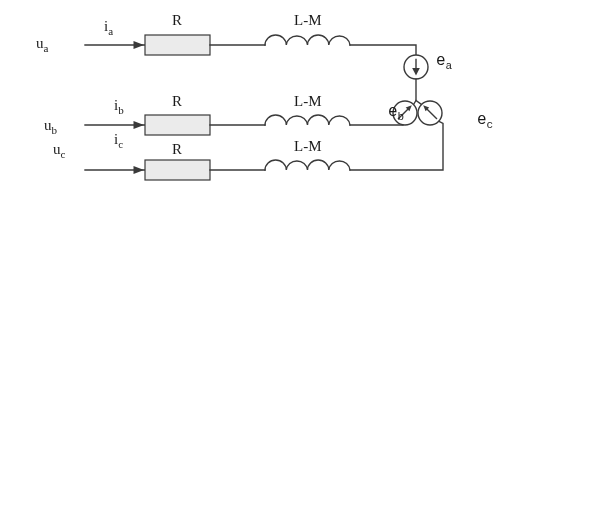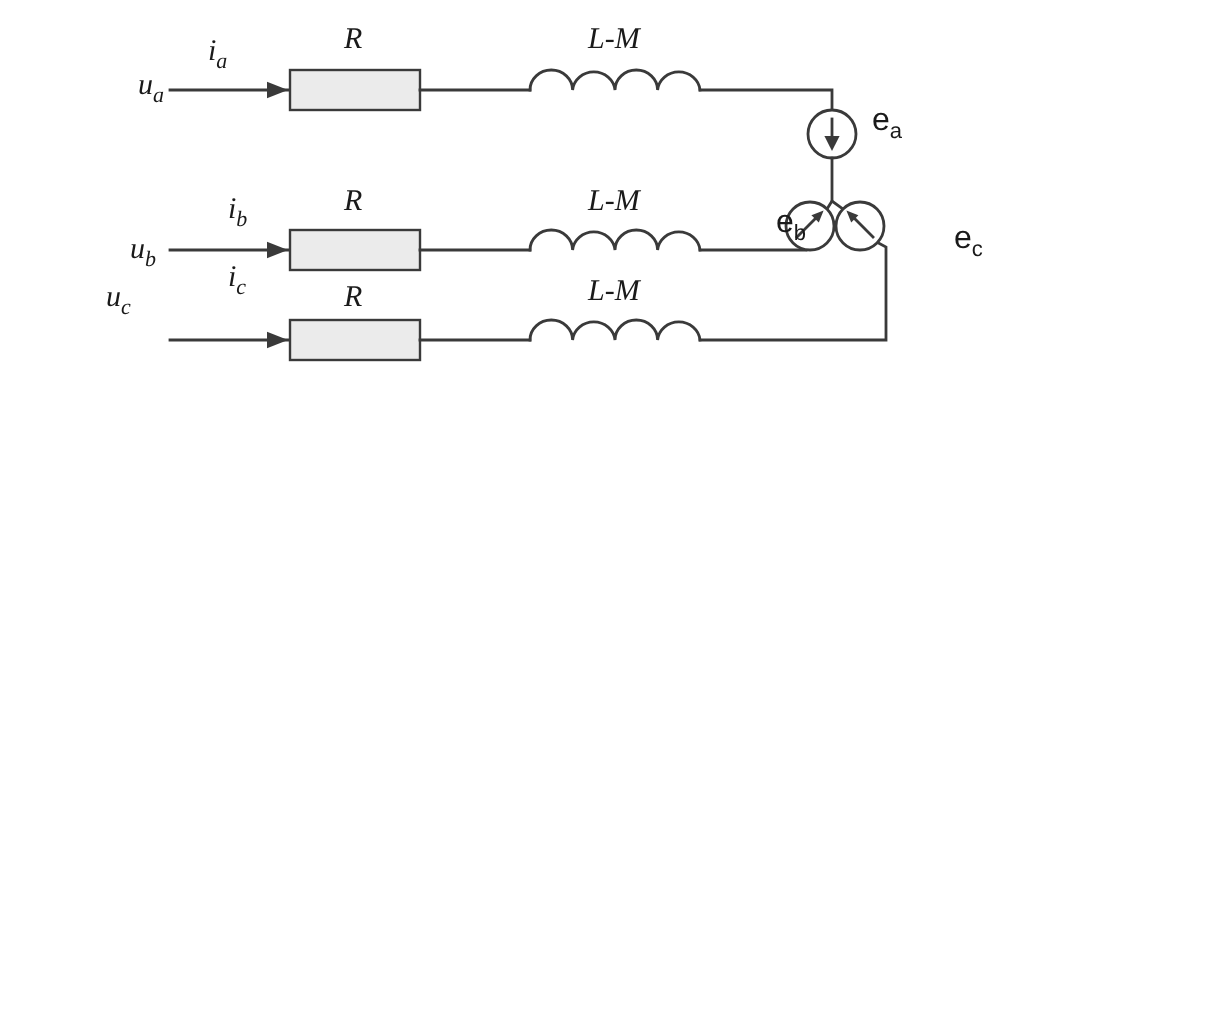--- a/index.html
+++ b/index.html
@@ -14,22 +14,22 @@
   .res{fill:var(--resistor-fill,#ebebeb);stroke:var(--wire,#3a3a3a);stroke-width:1.2;}
   .emf{fill:#ffffff;stroke:var(--wire,#3a3a3a);stroke-width:1.4;}
   .ah{fill:var(--wire,#3a3a3a);stroke:none;}
   .lbl{
     position:absolute;
     color:var(--text,#1a1a1a);
     line-height:1;
     white-space:nowrap;
     user-select:none;
   }
-  .serif{font-family:"Liberation Serif",serif;font-style:italic;font-size:15px;}
-  .sans{font-family:Liberation Sans, sans-serif;font-style:normal;font-size:16px;}
+  .serif{font-family:"Liberation Serif",serif;font-size:15px;}
+  .sans{font-family:Liberation Mono, monospace;font-style:normal;font-size:16px;}
   .lbl sub{font-size:11px;line-height:0;}
 </style>
 </head>
 <body>
 
 <div class="canvas">
 
   <svg width="615" height="514" viewBox="0 0 615 514">
 
     <line class="wire" x1="85" y1="45" x2="145" y2="45"></line>
@@ -58,27 +58,27 @@
     <polygon class="ah" points="144,170 133.5,165.9 133.5,174.1"></polygon>
     <rect class="res" x="145" y="160" width="65" height="20"></rect>
     <line class="wire" x1="210" y1="170" x2="265" y2="170"></line>
     <path class="wire" d="M265 170 A10.65 10 0 0 1 286.3 170 A10.65 10 0 0 1 307.5 170 A10.65 10 0 0 1 328.8 170 A10.65 10 0 0 1 350 170"></path>
     <path class="wire" d="M350 170 H443 V123.5 L438.7 121.2"></path>
     <circle class="emf" cx="430" cy="113" r="12"></circle>
     <line class="wire" x1="436.5" y1="118.5" x2="427.4" y2="109.4"></line>
     <polygon class="ah" points="423.2,105.2 425.6,111.3 429.2,107.6"></polygon>
   </svg>
 
-  <div class="lbl serif" style="left:69px;top:36px"><span>u</span><sub>a</sub></div>
+  <div class="lbl serif" style="left:36px;top:36px"><span>u</span><sub>a</sub></div>
   <div class="lbl serif" style="left:104px;top:19px"><span>i</span><sub>a</sub></div>
   <div class="lbl serif" style="left:172px;top:13px">R</div>
   <div class="lbl serif" style="left:294px;top:13px">L-M</div>
   <div class="lbl sans" style="left:436px;top:53px"><span>e</span><sub>a</sub></div>
 
-  <div class="lbl serif" style="left:65px;top:118px"><span>u</span><sub>b</sub></div>
+  <div class="lbl serif" style="left:44px;top:118px"><span>u</span><sub>b</sub></div>
   <div class="lbl serif" style="left:114px;top:98px"><span>i</span><sub>b</sub></div>
   <div class="lbl serif" style="left:172px;top:94px">R</div>
   <div class="lbl serif" style="left:294px;top:94px">L-M</div>
   <div class="lbl sans" style="left:388px;top:104px"><span>e</span><sub>b</sub></div>
 
   <div class="lbl serif" style="left:53px;top:142px"><span>u</span><sub>c</sub></div>
   <div class="lbl serif" style="left:114px;top:132px"><span>i</span><sub>c</sub></div>
   <div class="lbl serif" style="left:172px;top:142px">R</div>
   <div class="lbl serif" style="left:294px;top:139px">L-M</div>
   <div class="lbl sans" style="left:477px;top:112px"><span>e</span><sub>c</sub></div>

